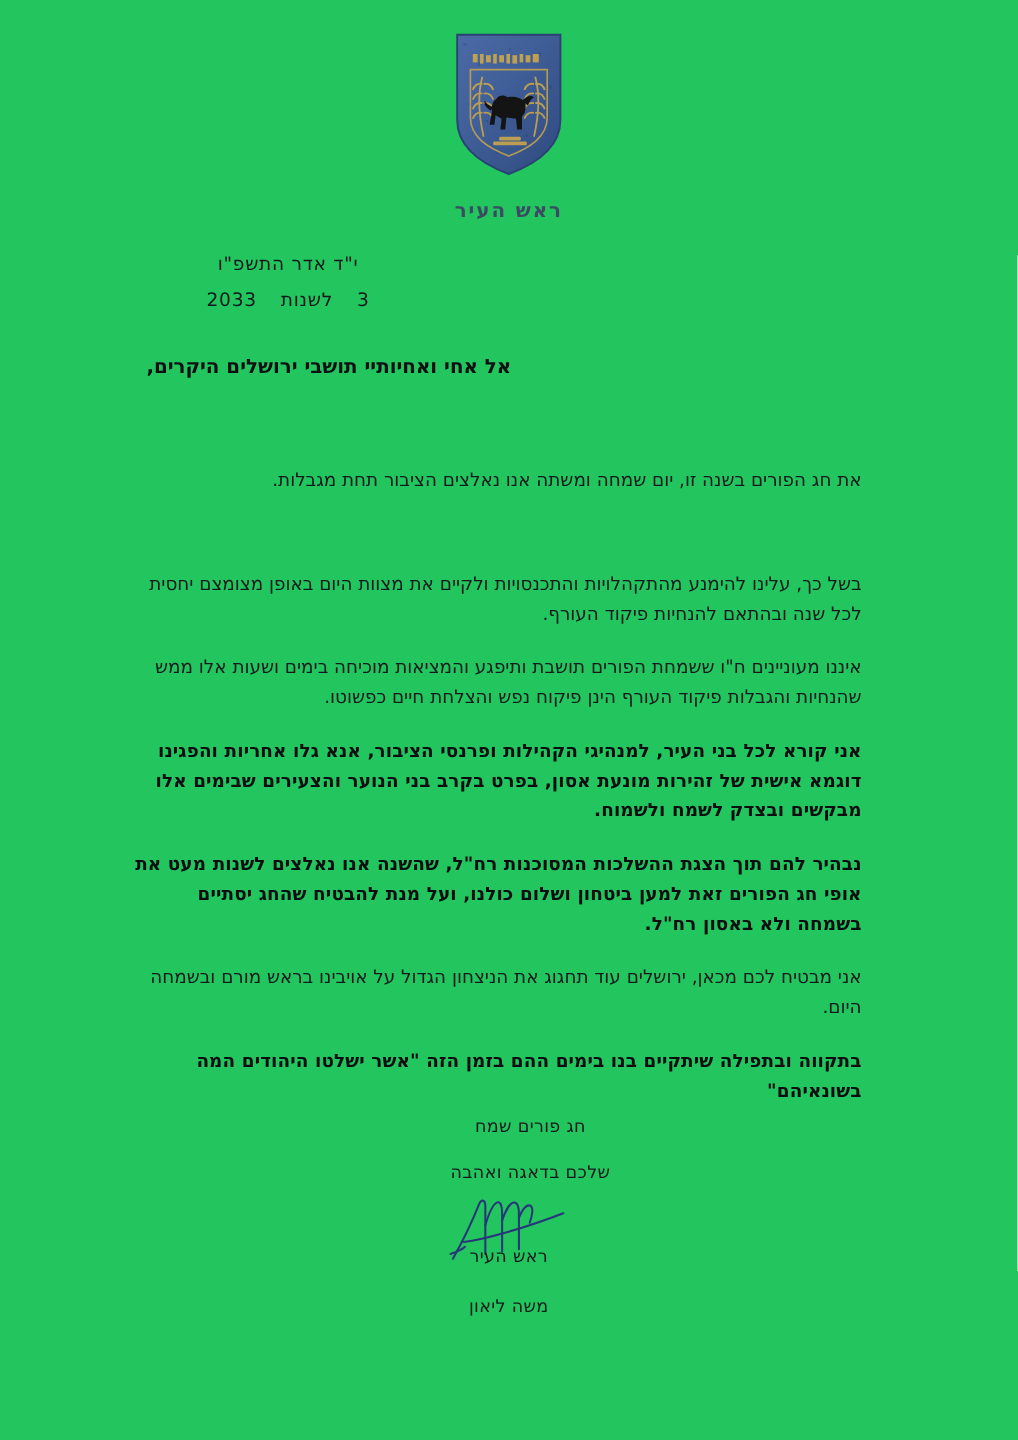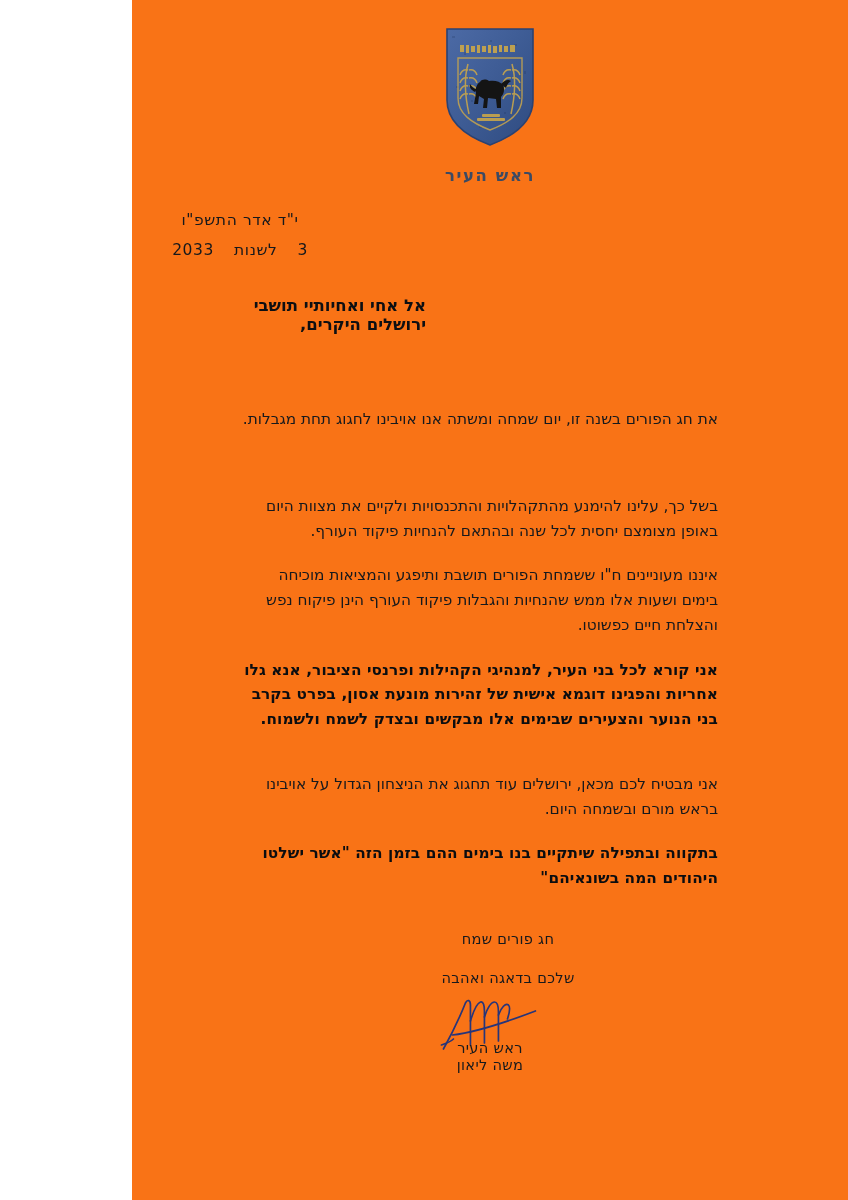--- a/index.html
+++ b/index.html
@@ -10,25 +10,25 @@
   }
   body {
     width: 848px;
     height: 1200px;
     font-family: "DejaVu Sans", "Liberation Sans", sans-serif;
     color: #111111;
     overflow: hidden;
     position: relative;
   }
   .page {
-    width: 716px;
+    width: 848px;
     height: 1200px;
     position: relative;
     box-sizing: border-box;
-    background: #f97316;
+    background: #22c55e;
   }
 
   
   .header {
     padding-top: 26px;
     text-align: center;
   }
   .emblem-wrap {
     display: inline-block;
   }
@@ -125,20 +125,21 @@
     transform: translateX(-52%);
   }
   .role-line {
     position: relative;
     margin-top: -16px;
     font-size: 14.6px;
     color: #16191d;
     letter-spacing: 0.3px;
   }
   .name-line {
+    margin-top: 24px;
     font-size: 14.6px;
     color: #16191d;
     letter-spacing: 0.3px;
   }
 </style>
 </head>
 <body>
 
 <div class="page">
 
@@ -232,30 +233,31 @@
       <span>2033</span>
     </div>
   </div>
 
   <div class="body-area">
 
     <div class="salutation" id="salutation-el">אל אחי ואחיותיי תושבי ירושלים היקרים,</div>
 
     <div class="gap-xl"></div>
 
-    <p class="para">את חג הפורים בשנה זו, יום שמחה ומשתה אנו אויבינו לחגוג תחת מגבלות.</p>
+    <p class="para">את חג הפורים בשנה זו, יום שמחה ומשתה אנו נאלצים הציבור תחת מגבלות.</p>
     <div class="gap-l"></div>
     <div class="gap-m"></div>
     <div class="gap-m"></div>
     <p class="para">בשל כך, עלינו להימנע מהתקהלויות והתכנסויות ולקיים את מצוות היום באופן מצומצם יחסית לכל שנה ובהתאם להנחיות פיקוד העורף.</p>
     <div class="gap-m"></div>
     <p class="para">איננו מעוניינים ח"ו ששמחת הפורים תושבת ותיפגע והמציאות מוכיחה בימים ושעות אלו ממש שהנחיות והגבלות פיקוד העורף הינן פיקוח נפש והצלחת חיים כפשוטו.</p>
     <div class="gap-m"></div>
     <p class="para bold">אני קורא לכל בני העיר, למנהיגי הקהילות ופרנסי הציבור, אנא גלו אחריות והפגינו דוגמא אישית של זהירות מונעת אסון, בפרט בקרב בני הנוער והצעירים שבימים אלו מבקשים ובצדק לשמח ולשמוח.</p>
     <div class="gap-m"></div>
+    <p class="para bold">נבהיר להם תוך הצגת ההשלכות המסוכנות רח"ל, שהשנה אנו נאלצים לשנות מעט את אופי חג הפורים זאת למען ביטחון ושלום כולנו, ועל מנת להבטיח שהחג יסתיים בשמחה ולא באסון רח"ל.</p>
     <div class="gap-m"></div>
     <p class="para">אני מבטיח לכם מכאן, ירושלים עוד תחגוג את הניצחון הגדול על אויבינו בראש מורם ובשמחה היום.</p>
     <div class="gap-m"></div>
     <p class="para bold">בתקווה ובתפילה שיתקיים בנו בימים ההם בזמן הזה "אשר ישלטו היהודים המה בשונאיהם"</p>
   </div>
 
   <div class="sign-block">
     <div class="sign-line">חג פורים שמח</div>
     <div class="sign-gap-a"></div>
     <div class="sign-line">שלכם בדאגה ואהבה</div>

